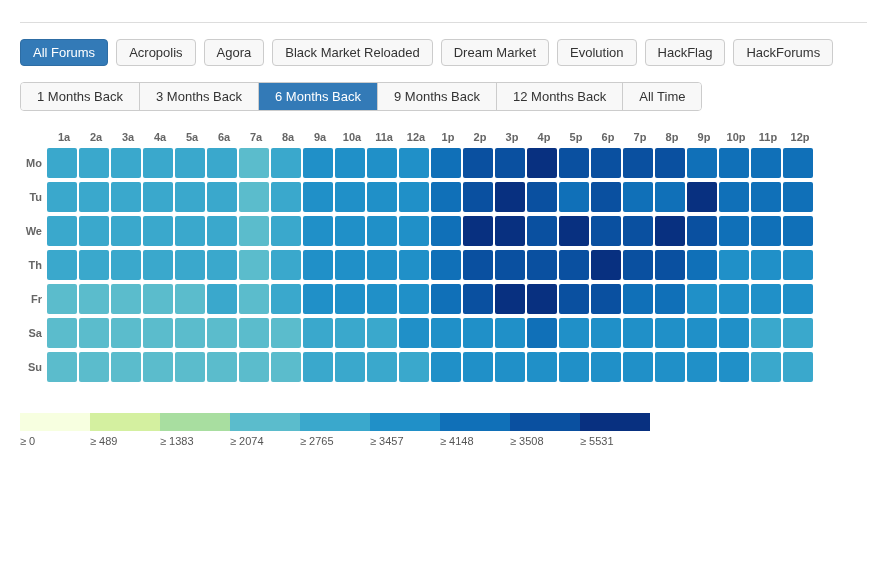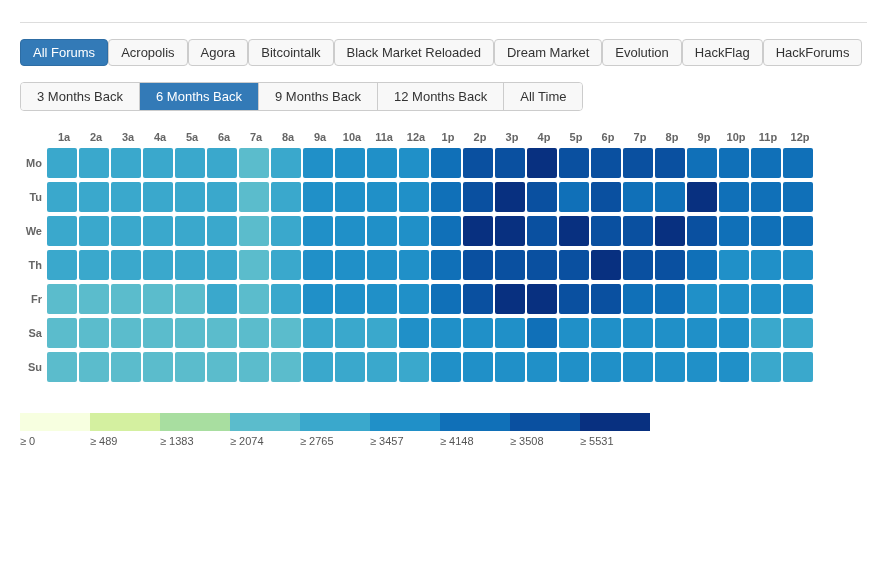--- a/index.html
+++ b/index.html
@@ -1,20 +1,20 @@
 <!DOCTYPE html>
 <html><head>
   <meta charset="utf-8">
   <style>
     * { box-sizing: border-box; margin: 0; padding: 0; }
     body { font-family: Arial, Helvetica, sans-serif; font-size: 13px; background: #fff; color: #333; padding: 16px 20px; }
     h1 { font-size: 26px; font-weight: bold; color: #222; margin-bottom: 6px; }
     hr { border: none; border-top: 1px solid #ddd; margin-bottom: 12px; }
     .description { font-size: 13px; color: #555; margin-bottom: 16px; }
-    .forum-tabs { display: flex; flex-wrap: wrap; gap: 0; margin-bottom: 16px; }
+    .forum-tabs { display: flex; flex-wrap: wrap; gap: 8px; margin-bottom: 16px; }
     .forum-tab {
       padding: 5px 12px;
       border: 1px solid #ccc;
       border-radius: 4px;
       background: #f8f8f8;
       cursor: pointer;
       font-size: 13px;
       color: #333;
     }
     .forum-tab.active {
@@ -53,29 +53,29 @@
 <body>
 
 <h1></h1>
 <hr>
 <p class="description"></p>
 
 <div class="forum-tabs" id="forumTabsContainer">
     <div class="forum-tab active">All Forums</div>
     <div class="forum-tab">Acropolis</div>
     <div class="forum-tab">Agora</div>
-    <div class="forum-tab">Bitcointalk</div>
     <div class="forum-tab">Black Market Reloaded</div>
     <div class="forum-tab">Dream Market</div>
     <div class="forum-tab">Evolution</div>
     <div class="forum-tab">HackFlag</div>
     <div class="forum-tab">HackForums</div>
   </div>
 
 <div class="time-tabs" id="timeTabsContainer">
+    <div class="time-tab">1 Months Back</div>
     <div class="time-tab">3 Months Back</div>
     <div class="time-tab active">6 Months Back</div>
     <div class="time-tab">9 Months Back</div>
     <div class="time-tab">12 Months Back</div>
     <div class="time-tab">All Time</div>
   </div>
 
 <div class="heatmap-container">
   <div class="heatmap-grid">
     <div class="hour-labels" id="hourLabelsRow">

